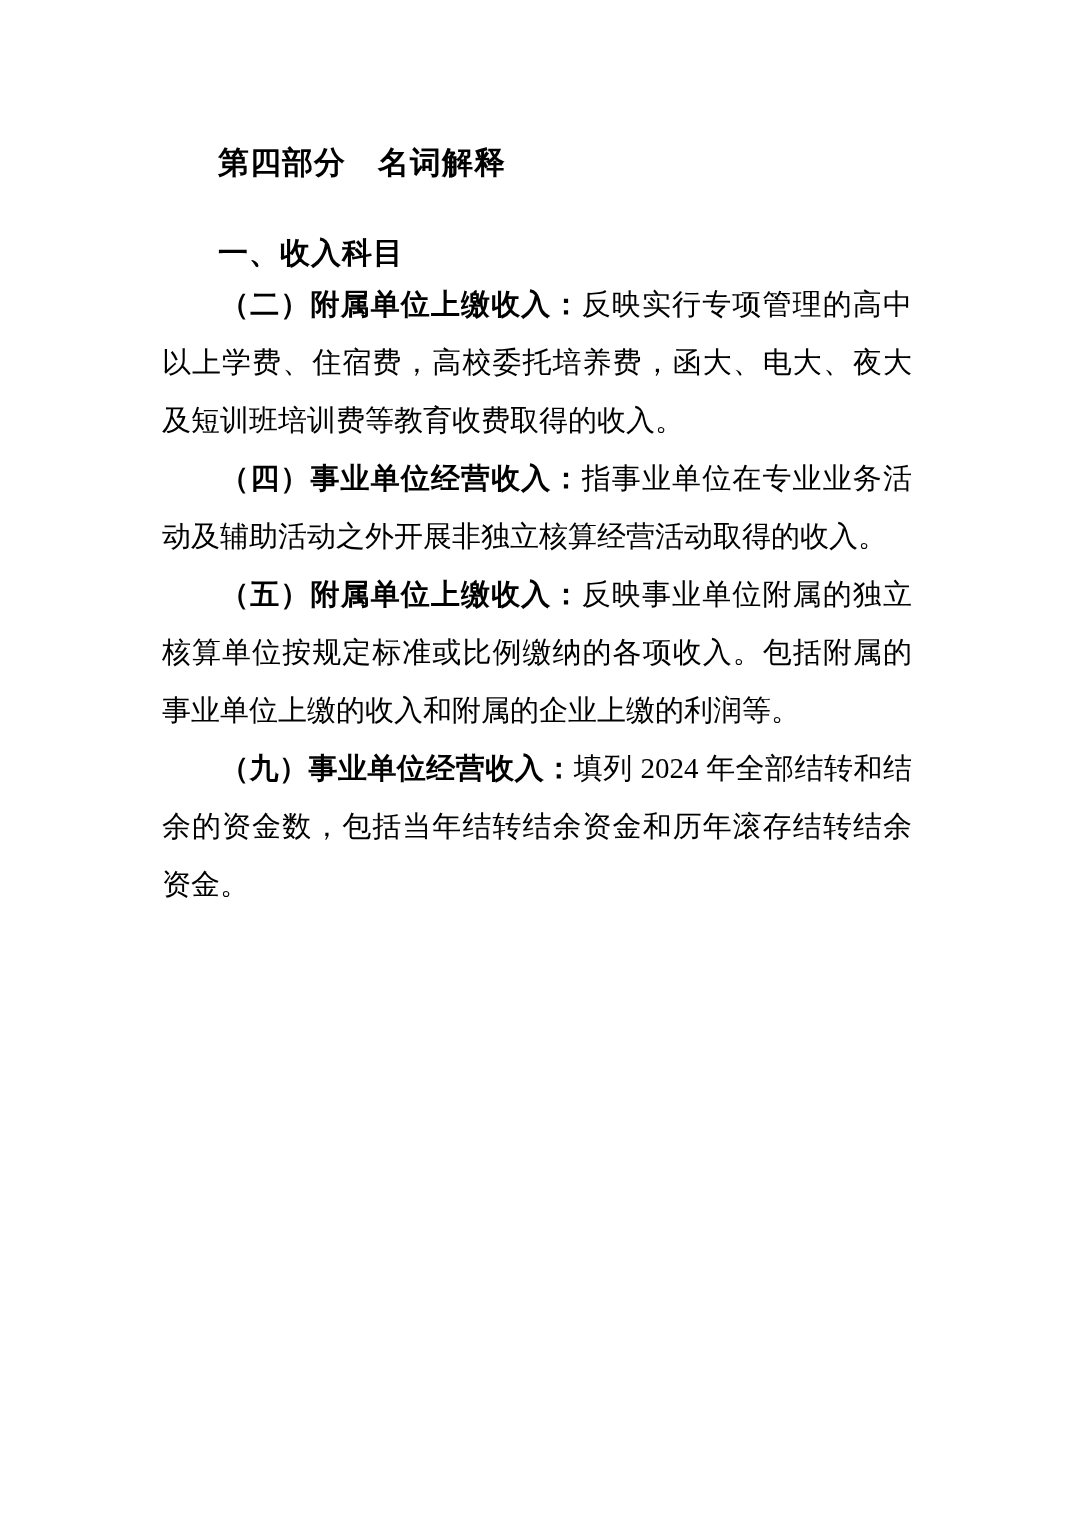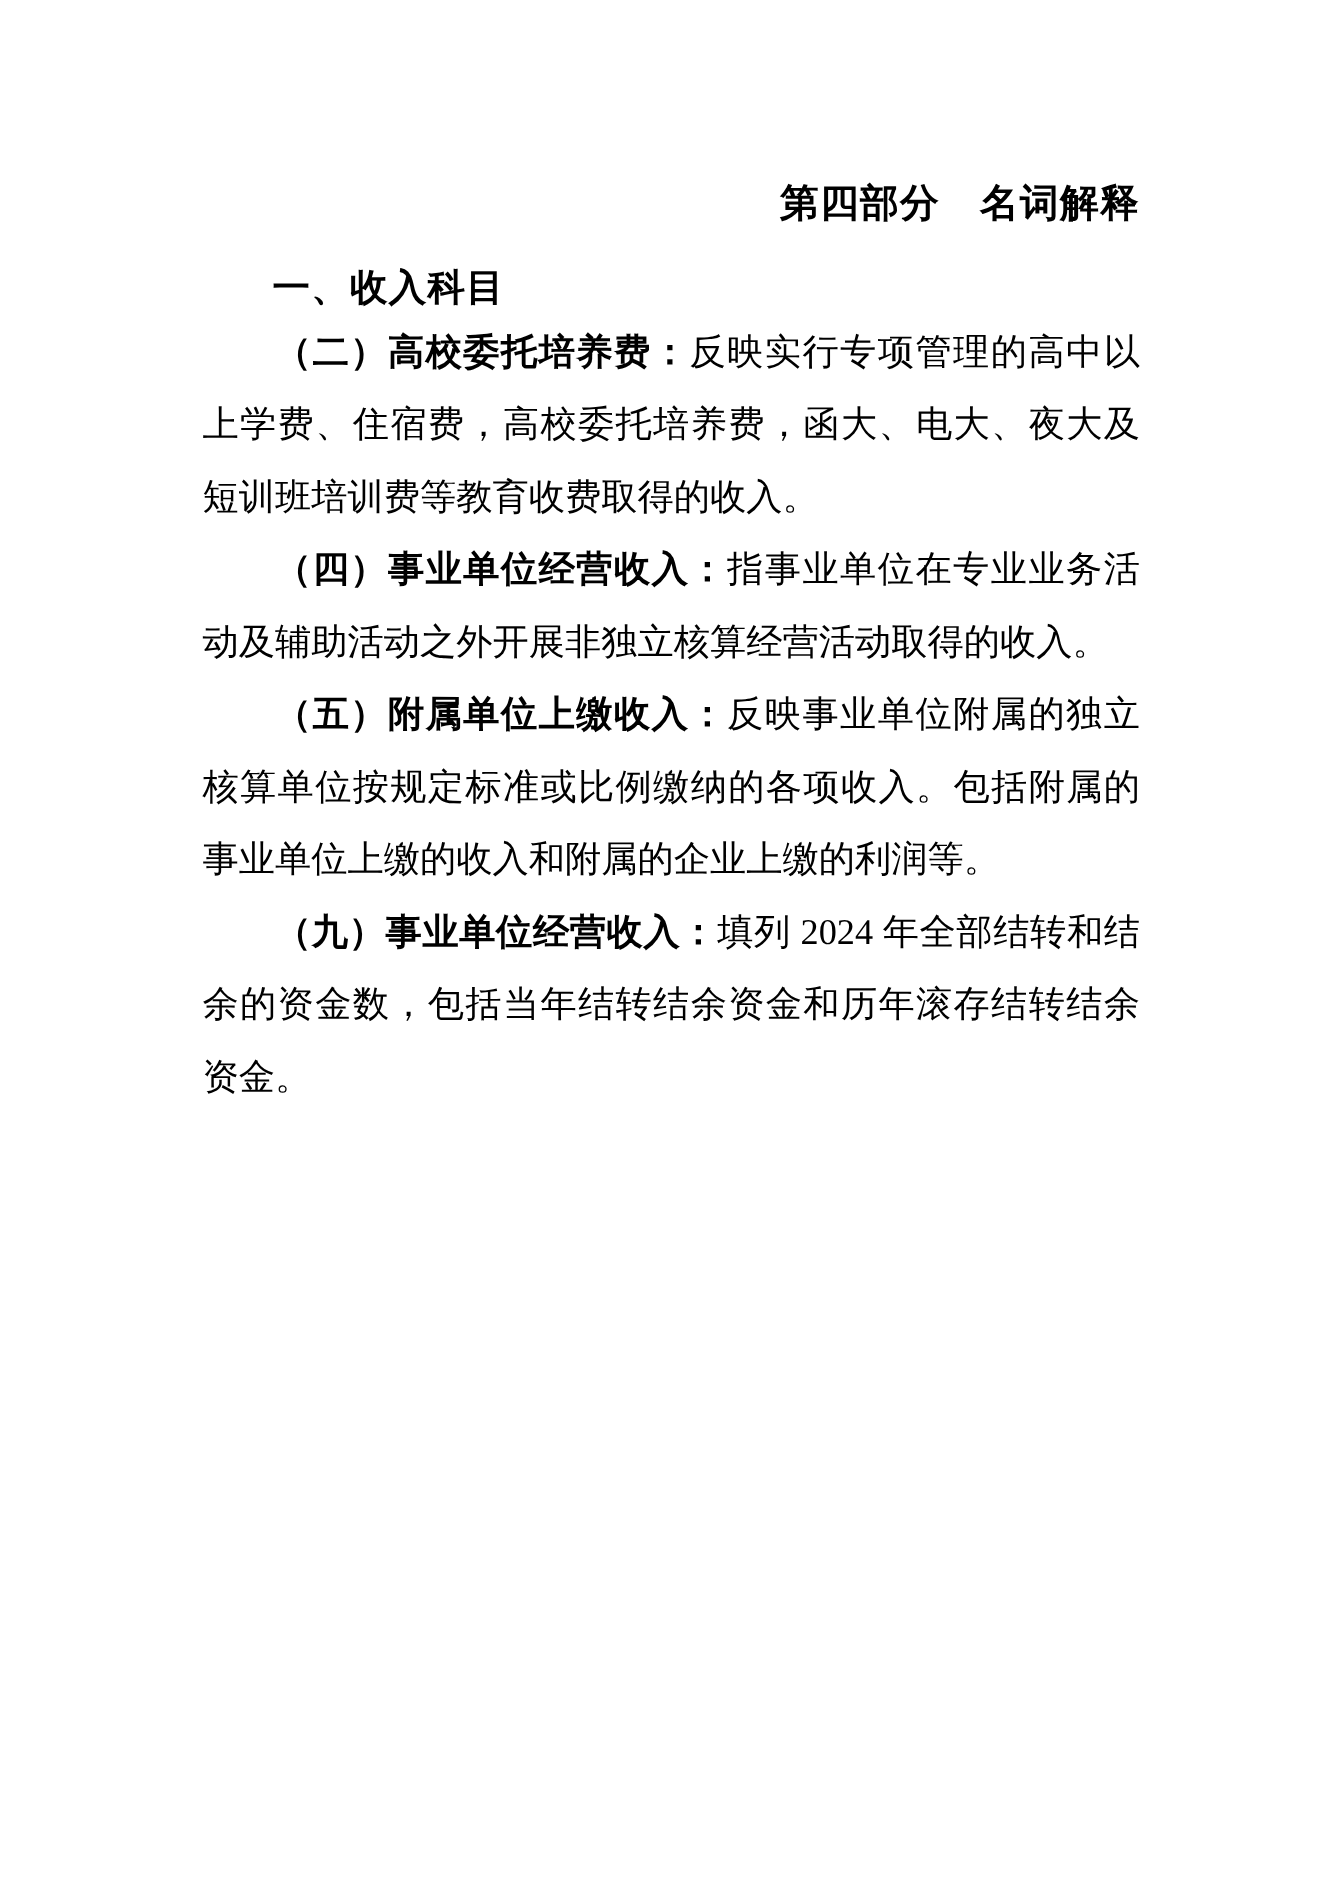--- a/index.html
+++ b/index.html
@@ -18,28 +18,28 @@
   .doc-page {
     width: 1074px;
     height: 1520px;
     background: #ffffff;
     padding: 0 162px;
   }
   .doc-title {
     margin: 0;
     padding-top: 146px;
     padding-left: 56px; 
-    text-align: right;
+    text-align: left;
     font-size: 31px;
     line-height: 33px;
     font-weight: 700;
     letter-spacing: 1px;
   }
   .section-heading {
-    margin: 35px 0 0 0;
+    margin: 57px 0 0 0;
     font-size: 30px;
     line-height: 33px;
     font-weight: 700;
     font-family: "Liberation Sans", sans-serif;
     text-indent: 56px;
     letter-spacing: 1px;
   }
   .terms {
     margin-top: 6px;
   }
@@ -63,21 +63,21 @@
 
 <div class="doc-page">
 
   <h1 class="doc-title">第四部分　名词解释</h1>
 
   <h2 class="section-heading">一、收入科目</h2>
 
   <div class="terms">
 
 
-    <p class="term"><span class="label">（二）高校委托培养费：</span><span class="definition">反映实行专项管理的高中以上学费、住宿费，高校委托培养费，函大、电大、夜大及短训班培训费等教育收费取得的收入。</span></p>
+    <p class="term"><span class="label">（二）附属单位上缴收入：</span><span class="definition">反映实行专项管理的高中以上学费、住宿费，高校委托培养费，函大、电大、夜大及短训班培训费等教育收费取得的收入。</span></p>
 
 
     <p class="term"><span class="label">（四）事业单位经营收入：</span><span class="definition">指事业单位在专业业务活动及辅助活动之外开展非独立核算经营活动取得的收入。</span></p>
 
     <p class="term"><span class="label">（五）附属单位上缴收入：</span><span class="definition">反映事业单位附属的独立核算单位按规定标准或比例缴纳的各项收入。包括附属的事业单位上缴的收入和附属的企业上缴的利润等。</span></p>
 
 
 
 
     <p class="term"><span class="label">（九）事业单位经营收入：</span><span class="definition">填列 2024 年全部结转和结余的资金数，包括当年结转结余资金和历年滚存结转结余资金。</span></p>

